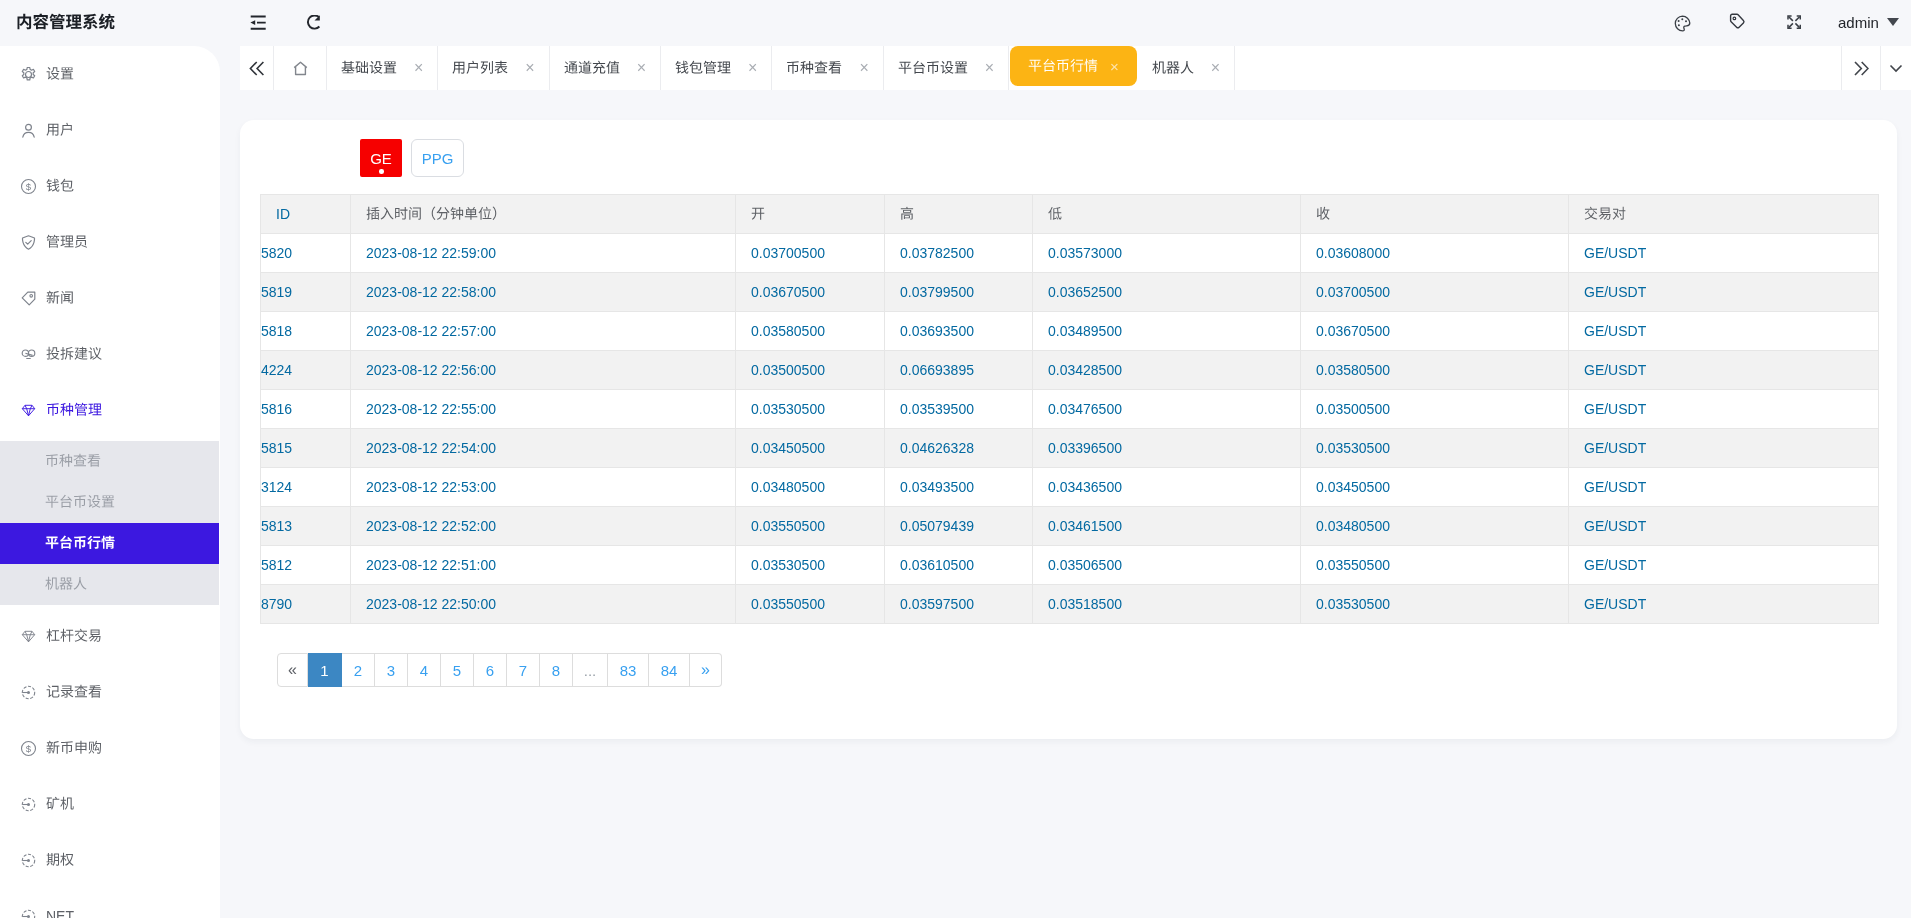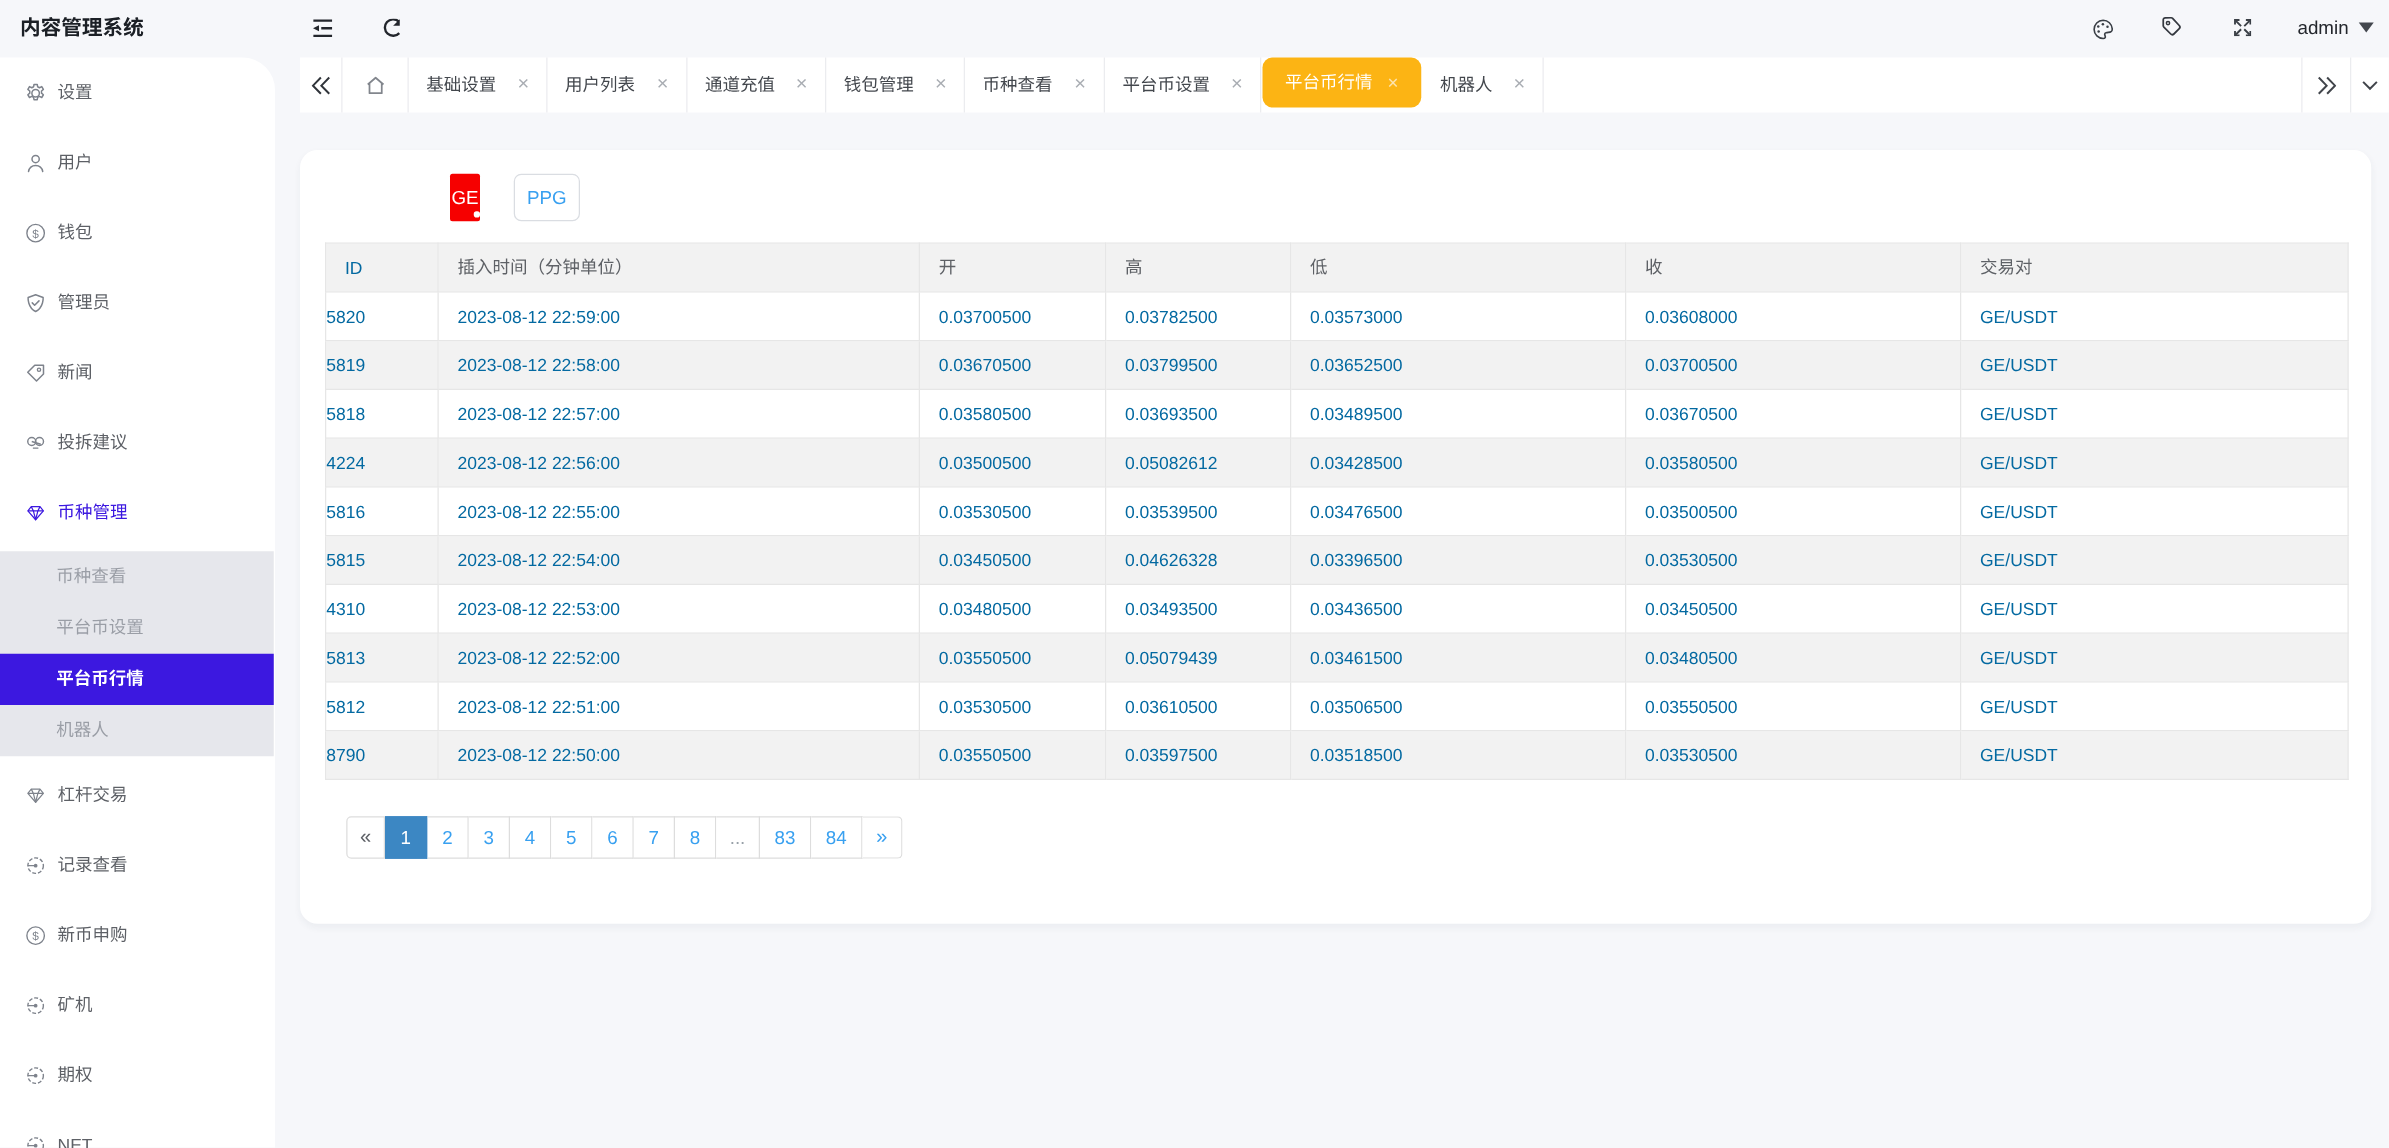--- a/index.html
+++ b/index.html
@@ -12,21 +12,21 @@
 .si{position:absolute;left:0;width:219px;height:41px;display:flex;align-items:center;padding-left:45px}
 .si.act{background:#3c18e0}
 #hdr .hic{position:absolute;top:12px;display:flex}
 #tabs{left:240px;top:46px;right:0;height:44px;background:#fff;display:flex;align-items:stretch}
 .tcell{display:flex;align-items:center;justify-content:center;border-right:1px solid #ebecef}
 .tab{display:flex;align-items:center;padding:0 14px;border-right:1px solid #ebecef}
 .tab .x{margin-left:17px;color:#a9adb3;font-size:16px;line-height:1}
 .pill{display:flex;align-items:center;background:#fcb414;border-radius:8px;height:40px;margin:0 1px;padding:0 18px;align-self:flex-start;border:none}
 .pill .x{margin-left:12px;color:#fde4b0;font-size:15px;line-height:1}
 #card{left:240px;top:120px;width:1657px;height:619px;background:#fff;border-radius:14px;box-shadow:0 3px 6px rgba(40,50,80,0.05)}
-#ge{position:absolute;left:120px;top:19px;width:24px;height:38px;background:#f60000;border-radius:2px;color:#fff;font-size:15px;display:flex;align-items:center;justify-content:center}
+#ge{position:absolute;left:120px;top:19px;width:42px;height:38px;background:#f60000;border-radius:2px;color:#fff;font-size:15px;display:flex;align-items:center;justify-content:center}
 #ge i{position:absolute;left:19px;top:30px;width:4.5px;height:4.5px;border-radius:50%;background:#fff}
 #ppg{position:absolute;left:171px;top:19px;width:53px;height:38px;background:#fff;border:1px solid #dadde2;border-radius:6px;color:#38a0f0;font-size:15px;display:flex;align-items:center;justify-content:center}
 table{position:absolute;left:20px;top:74px;border-collapse:collapse;table-layout:fixed;font-size:14px;color:#0369a1}
 th,td{border:1px solid #e6e6e6;font-weight:normal;height:39px;padding:0 0 0 15px;text-align:left;white-space:nowrap;overflow:hidden}
 th{background:#f2f2f2}
 tr.z td{background:#f2f2f2}
 td.c{padding:0}
 #pag{position:absolute;left:37px;top:533px;display:flex;font-size:15px}
 #pag span:first-child,#pag span:last-child{font-size:16px}
 #pag span{display:flex;align-items:center;justify-content:center;height:34px;background:#fff;border:1px solid #ddd;border-left:none;color:#38a0f0}
@@ -400,21 +400,21 @@
           <td>0.03580500</td>
           <td>0.03693500</td>
           <td>0.03489500</td>
           <td>0.03670500</td>
           <td>GE/USDT</td>
         </tr>
         <tr class="z">
           <td class="c">4224</td>
           <td>2023-08-12 22:56:00</td>
           <td>0.03500500</td>
-          <td>0.05082612</td>
+          <td>0.06693895</td>
           <td>0.03428500</td>
           <td>0.03580500</td>
           <td>GE/USDT</td>
         </tr>
         <tr>
           <td class="c">5816</td>
           <td>2023-08-12 22:55:00</td>
           <td>0.03530500</td>
           <td>0.03539500</td>
           <td>0.03476500</td>
@@ -424,21 +424,21 @@
         <tr class="z">
           <td class="c">5815</td>
           <td>2023-08-12 22:54:00</td>
           <td>0.03450500</td>
           <td>0.04626328</td>
           <td>0.03396500</td>
           <td>0.03530500</td>
           <td>GE/USDT</td>
         </tr>
         <tr>
-          <td class="c">4310</td>
+          <td class="c">3124</td>
           <td>2023-08-12 22:53:00</td>
           <td>0.03480500</td>
           <td>0.03493500</td>
           <td>0.03436500</td>
           <td>0.03450500</td>
           <td>GE/USDT</td>
         </tr>
         <tr class="z">
           <td class="c">5813</td>
           <td>2023-08-12 22:52:00</td>

